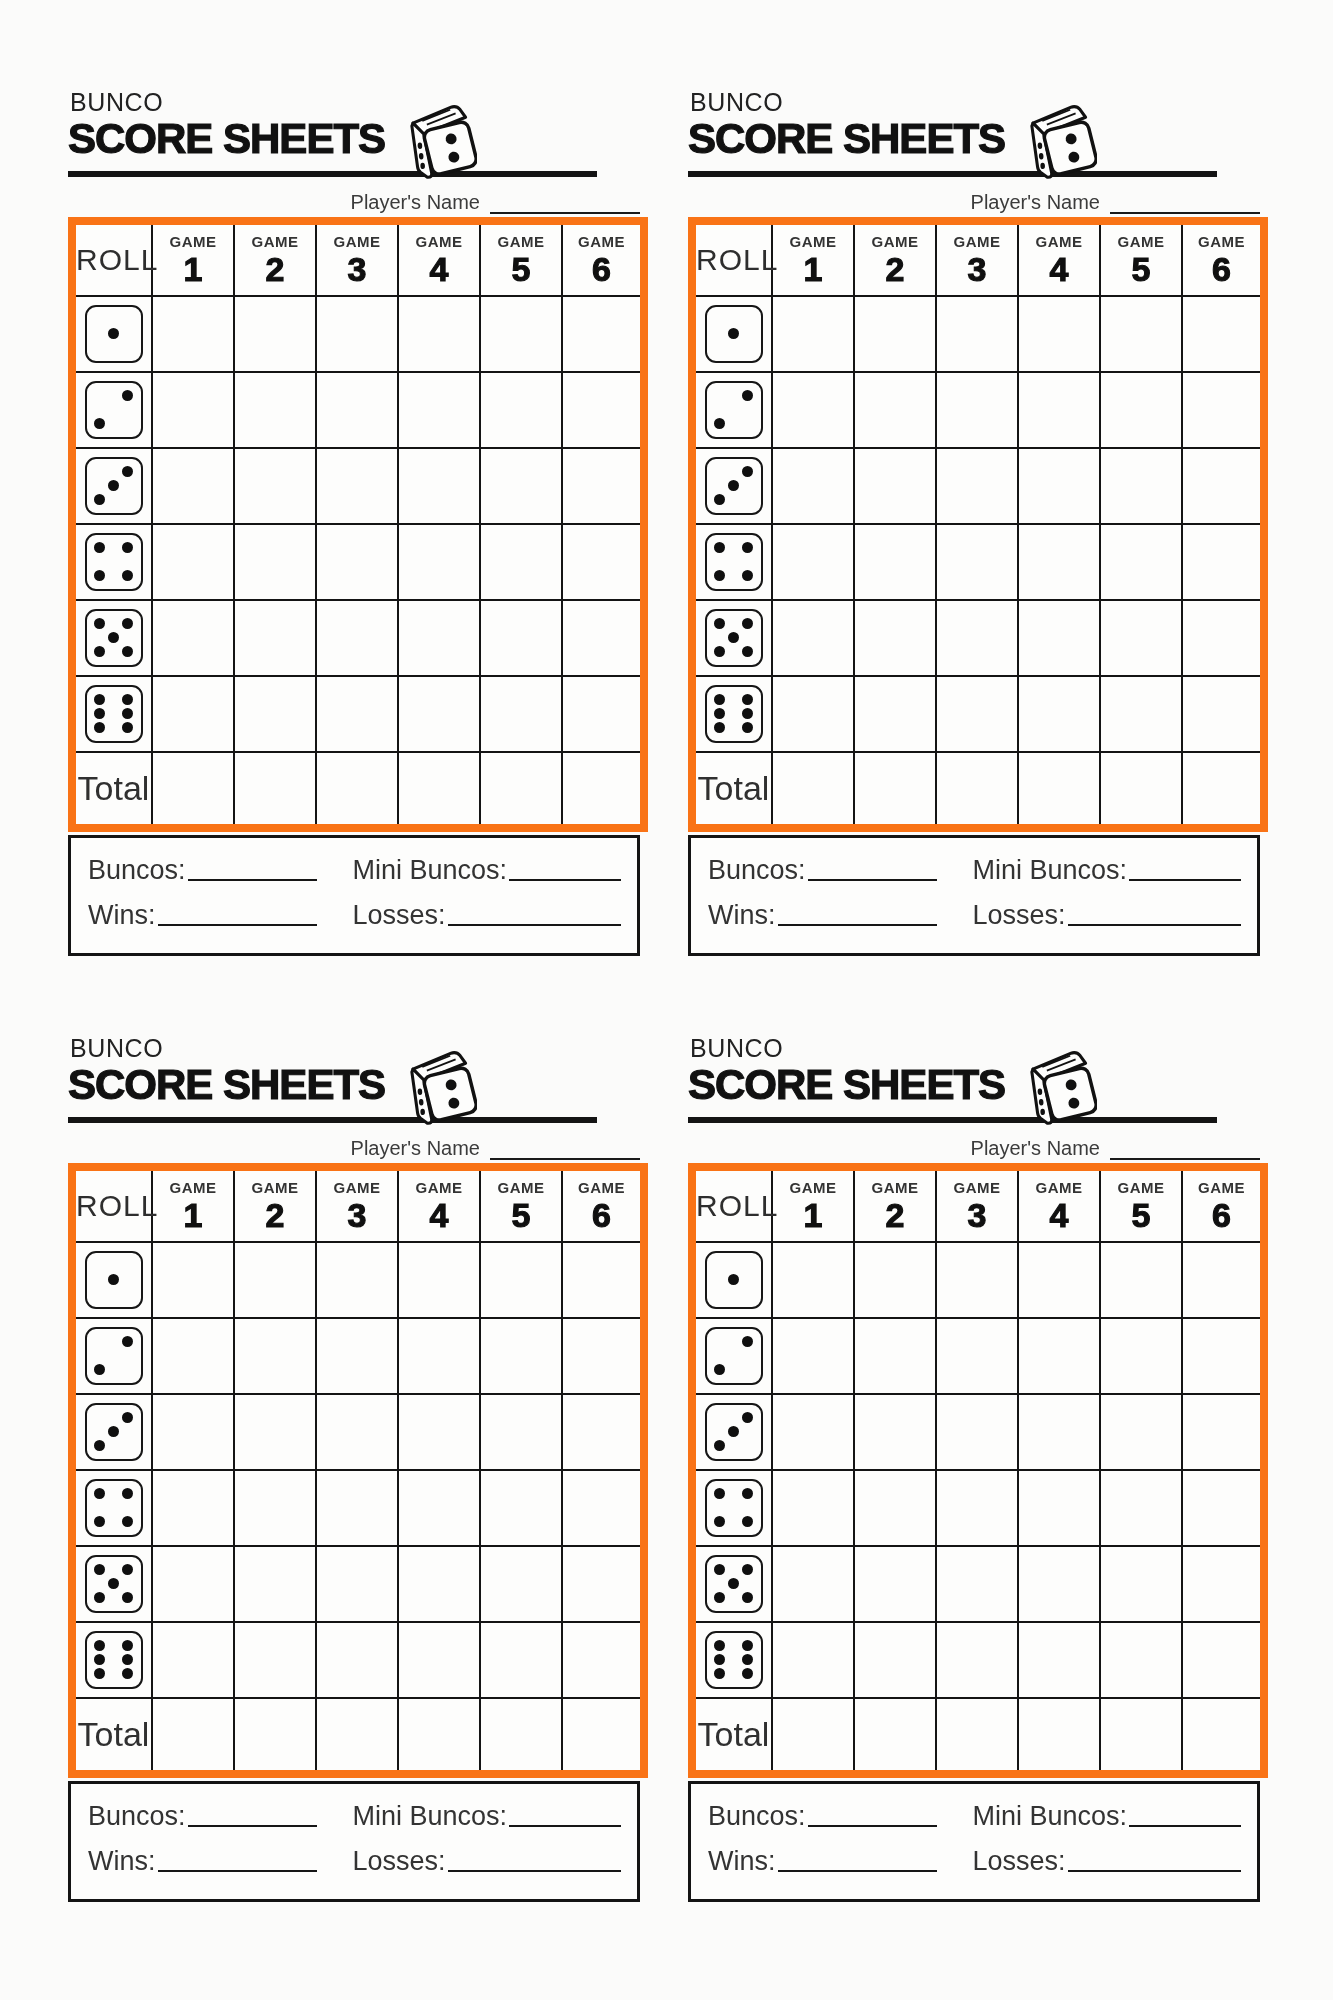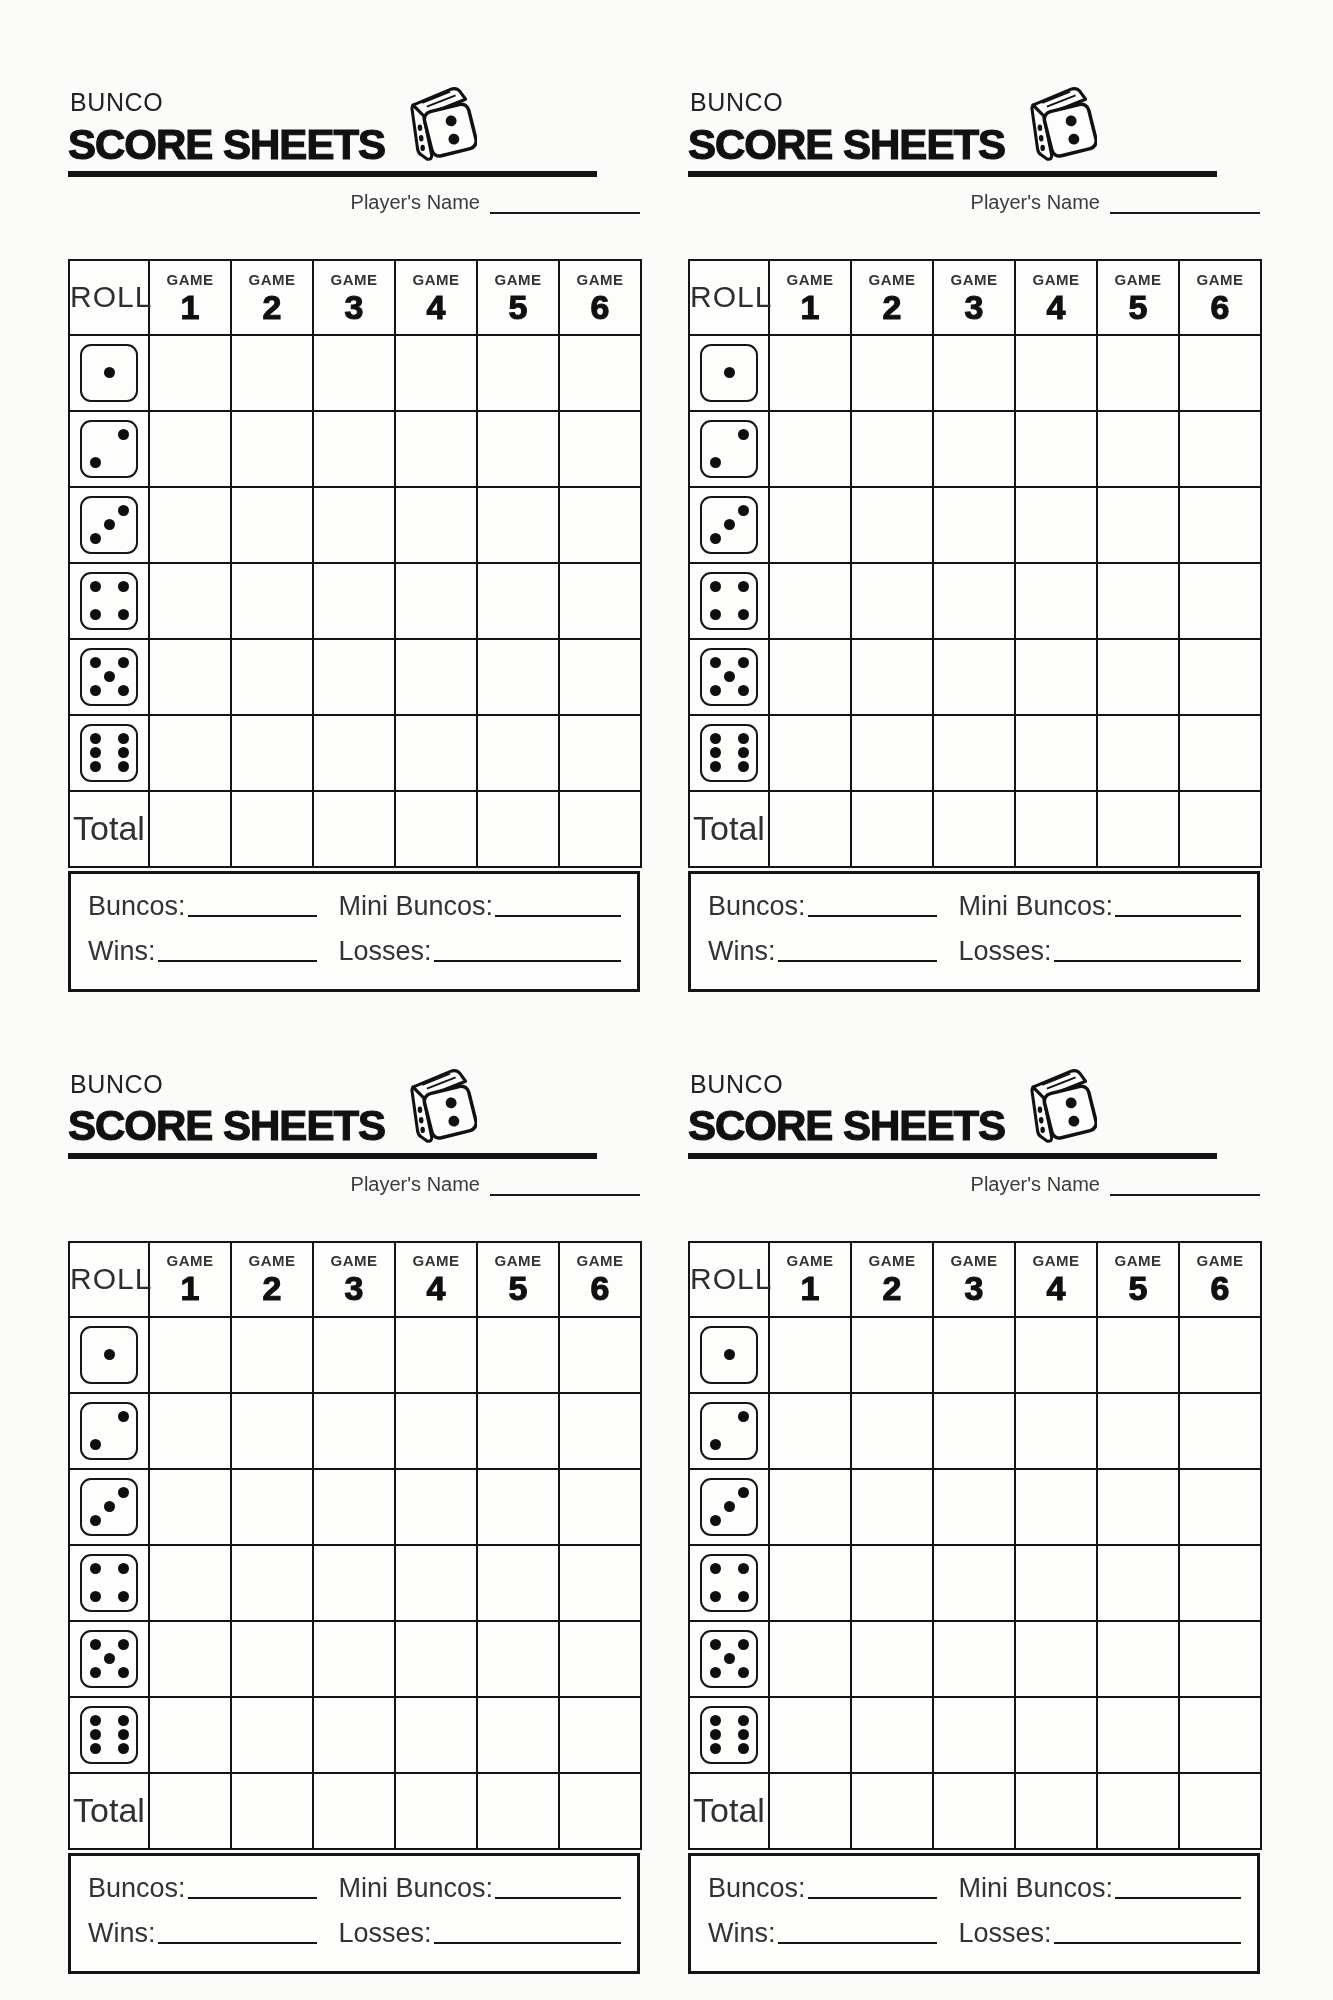--- a/index.html
+++ b/index.html
@@ -21,21 +21,21 @@
   
   .brand{
     font-size:25px;
     letter-spacing:.6px;
     color:#222;
     line-height:1.15;
     padding-left:2px;
   }
   .title-row{
     display:flex;
-    align-items:flex-end;
+    align-items:flex-start;
     height:50px;
     position:relative;
   }
   .title{
     font-size:42px;
     font-weight:700;
     letter-spacing:-1px;
     line-height:1.05;
     color:#111;
     -webkit-text-stroke:1.2px #111;
@@ -69,22 +69,21 @@
     border-bottom:2.5px solid #1a1a1a;
     margin-left:10px;
     height:14px;
   }
 
   
   table.score{
     border-collapse:collapse;
     table-layout:fixed;
     width:572px;
-    border:2px solid #f97316;
-    margin-top:42px;
+    border:8px solid #f97316;
   }
   table.score td, table.score th{
     border:2px solid #141414;
     padding:0;
     text-align:center;
     vertical-align:middle;
     background:#fdfdfc;
   }
   col.c-roll{ width:80px; }
   col.c-game{ width:82px; }
@@ -147,20 +146,21 @@
     flex-direction:column;
     justify-content:space-evenly;
     padding:4px 16px 8px 17px;
     background:#fdfdfc;
   }
   .t-row{
     display:flex;
     align-items:baseline;
     font-size:27px;
     color:#333;
+    gap:14px;
   }
   .t-group{ display:flex; align-items:baseline; }
   .t-group.left{ width:47%; padding-right:22px; }
   .t-group.right{ flex:1; }
   .t-line{
     flex:1;
     border-bottom:2.5px solid #161616;
     height:4px;
     align-self:flex-end;
     margin-bottom:5px;

